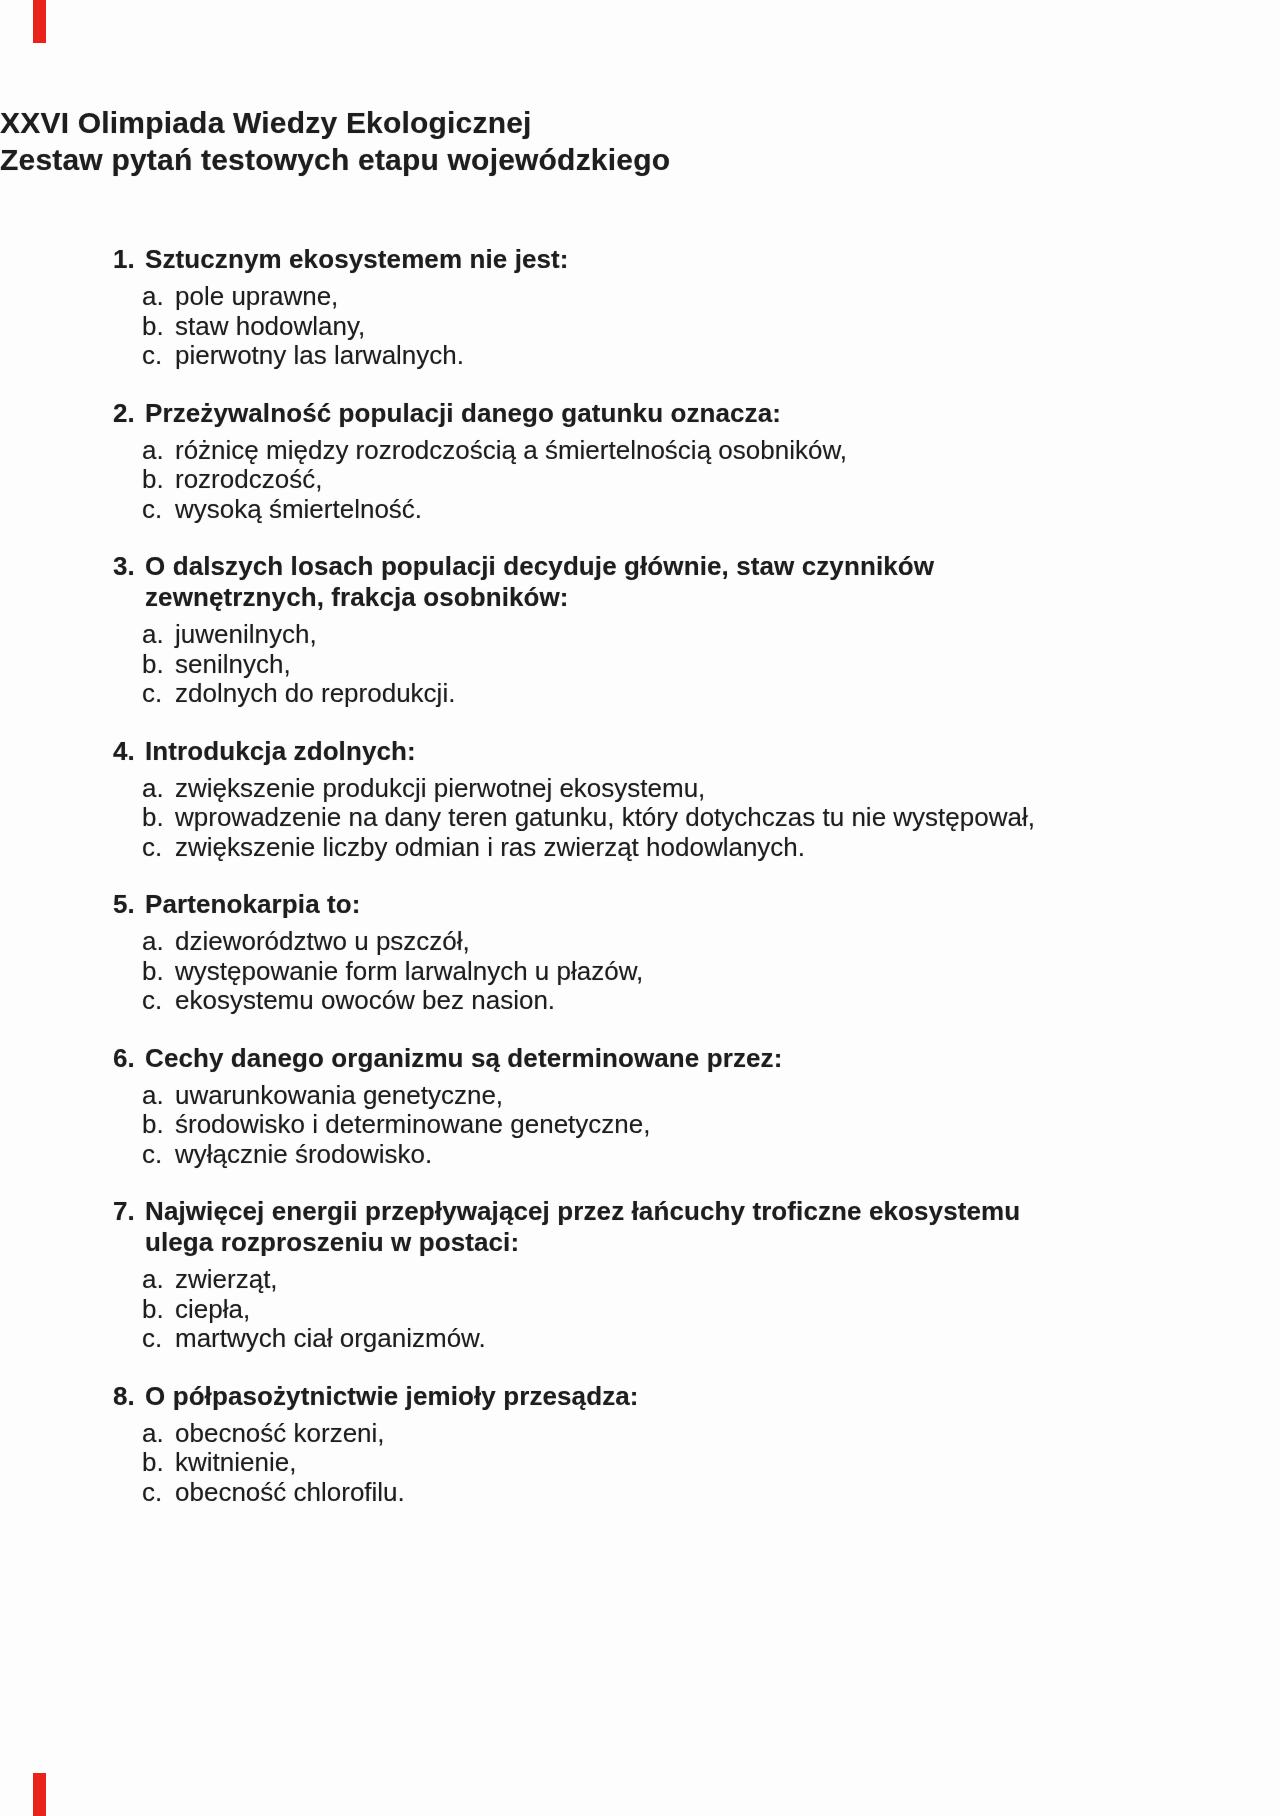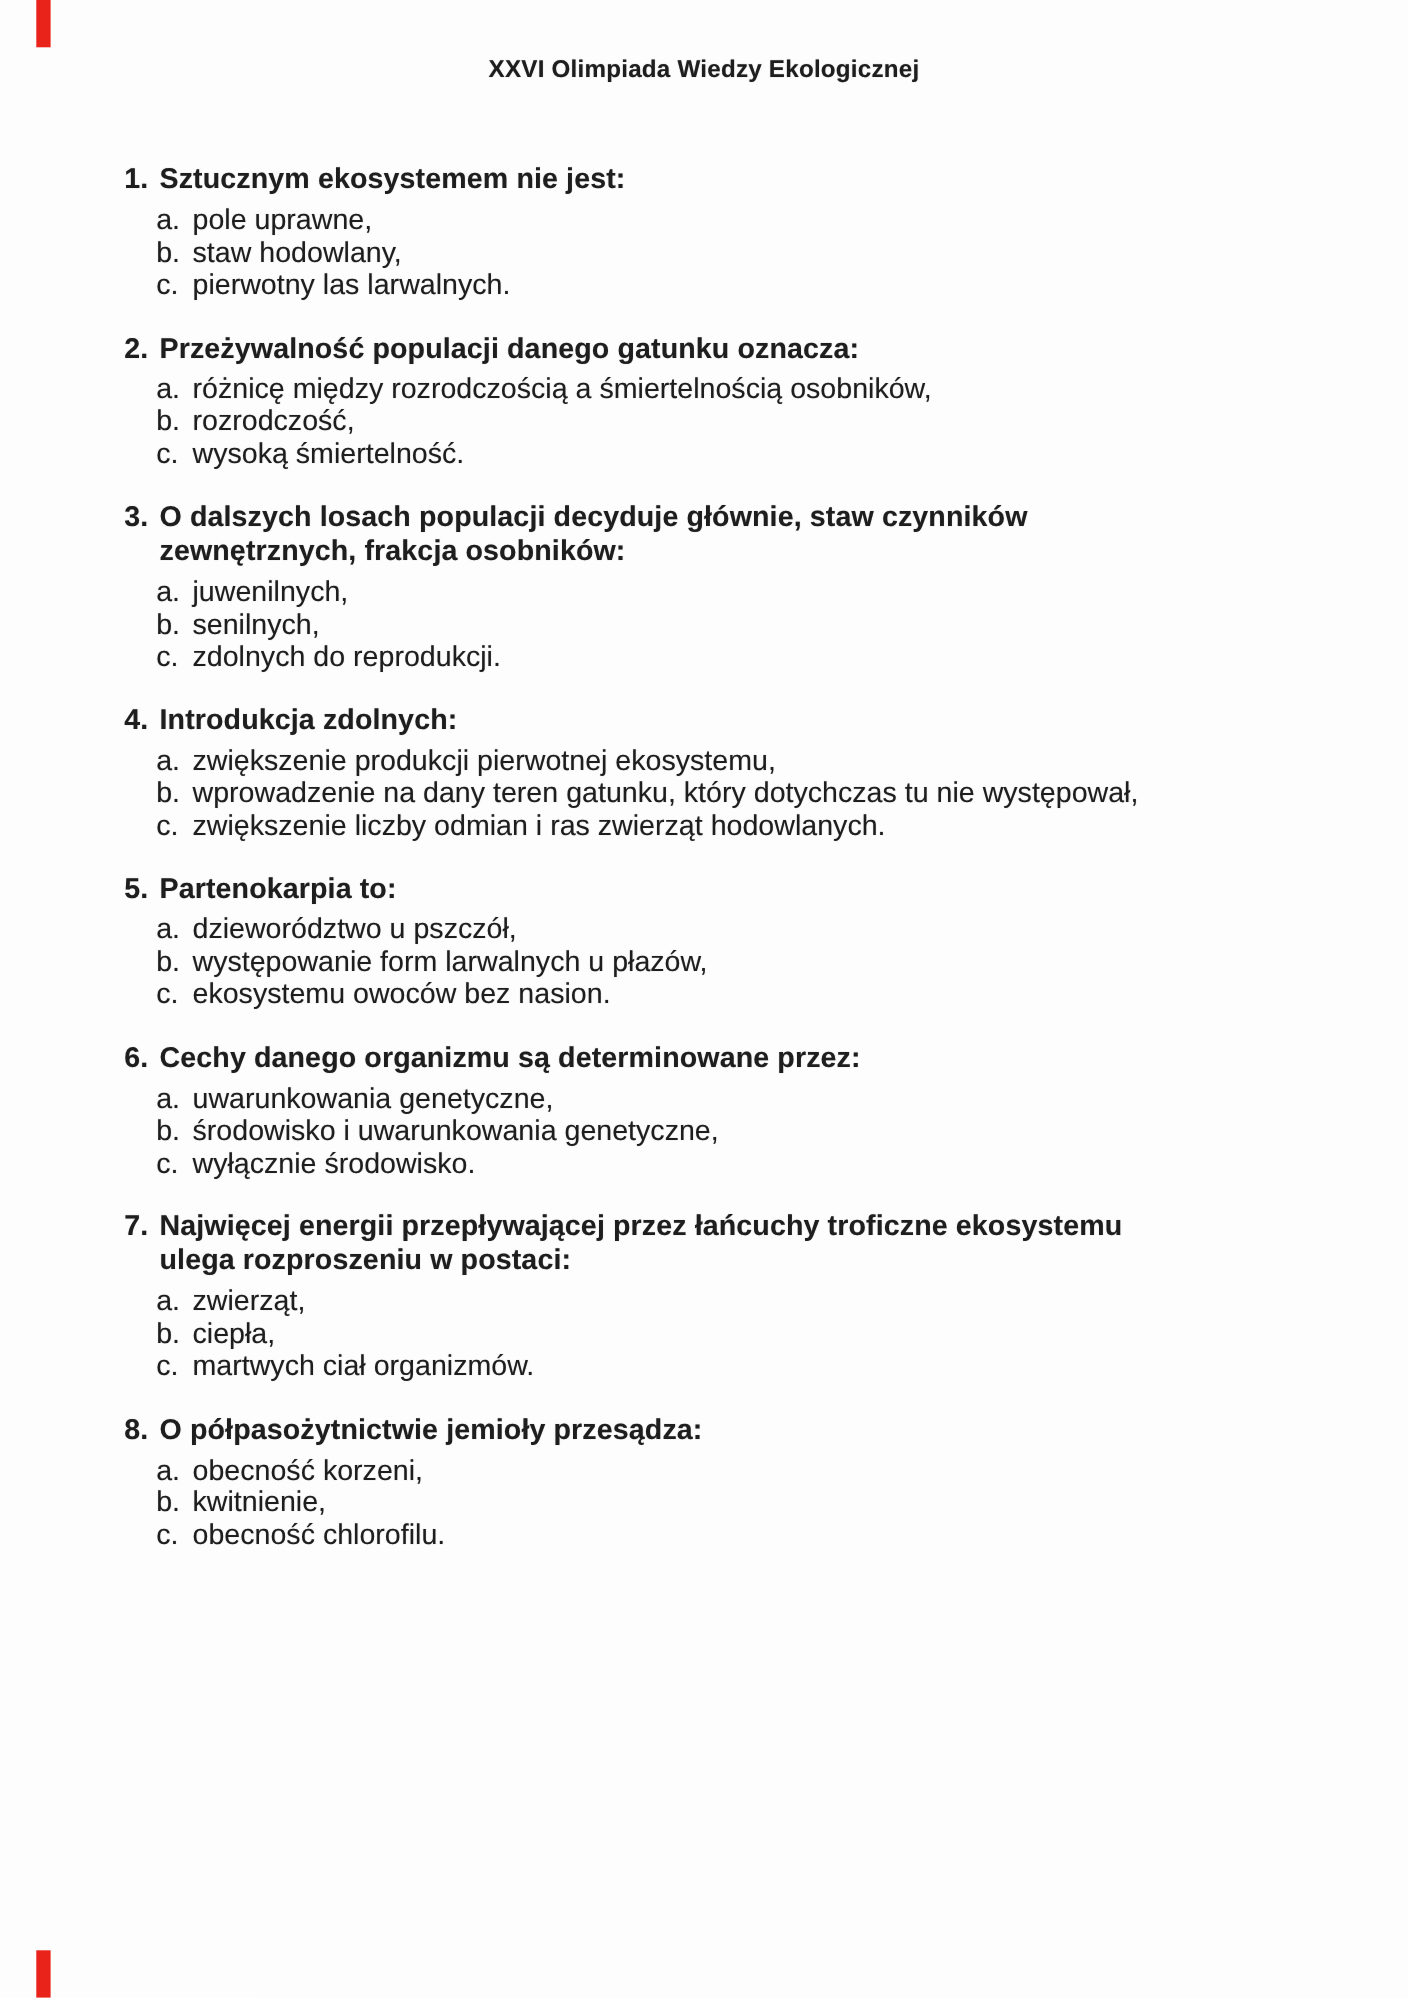--- a/index.html
+++ b/index.html
@@ -19,24 +19,23 @@
   .scan-mark {
     position: absolute;
     left: 33px;
     width: 13px;
     height: 43px;
   }
   .scan-mark.top { top: 0; }
   .scan-mark.bottom { bottom: 0; }
 
   .title-block {
-    padding-top: 44px;
-    text-align: center;
+    padding-top: 104px;
     font-weight: bold;
-    font-size: 22px;
+    font-size: 30px;
     line-height: 37px;
     letter-spacing: 0.2px;
     text-shadow: 0 0 1px rgba(30,30,30,0.45);
   }
 
   .questions {
     margin: 66px 50px 0 113px;
     font-size: 26px;
     text-shadow: 0 0 1px rgba(30,30,30,0.38);
   }
@@ -64,20 +63,21 @@
 </head>
 <body style="background: rgb(253, 253, 253); color: rgb(30, 30, 30);">
 
 <div class="page">
 
   <div class="scan-mark top" style="background: rgb(233, 35, 26);"></div>
   <div class="scan-mark bottom" style="background: rgb(233, 35, 26);"></div>
 
   <header class="title-block">
     <div>XXVI Olimpiada Wiedzy Ekologicznej</div>
+    <div>Zestaw pytań testowych etapu wojewódzkiego</div>
   </header>
 
   <main class="questions">
 
     <section class="question">
       <h2 class="q-head">
         <span class="q-num">1.</span>
         <span class="q-text">Sztucznym ekosystemem nie jest:</span>
       </h2>
       <div class="options">
@@ -186,21 +186,21 @@
         <span class="q-num">6.</span>
         <span class="q-text">Cechy danego organizmu są determinowane przez:</span>
       </h2>
       <div class="options">
         <div class="option">
           <span class="opt-letter">a.</span>
           <span class="opt-text">uwarunkowania genetyczne,</span>
         </div>
         <div class="option">
           <span class="opt-letter">b.</span>
-          <span class="opt-text">środowisko i uwarunkowania genetyczne,</span>
+          <span class="opt-text">środowisko i determinowane genetyczne,</span>
         </div>
         <div class="option">
           <span class="opt-letter">c.</span>
           <span class="opt-text">wyłącznie środowisko.</span>
         </div>
       </div>
     </section>
 
     <section class="question">
       <h2 class="q-head">

